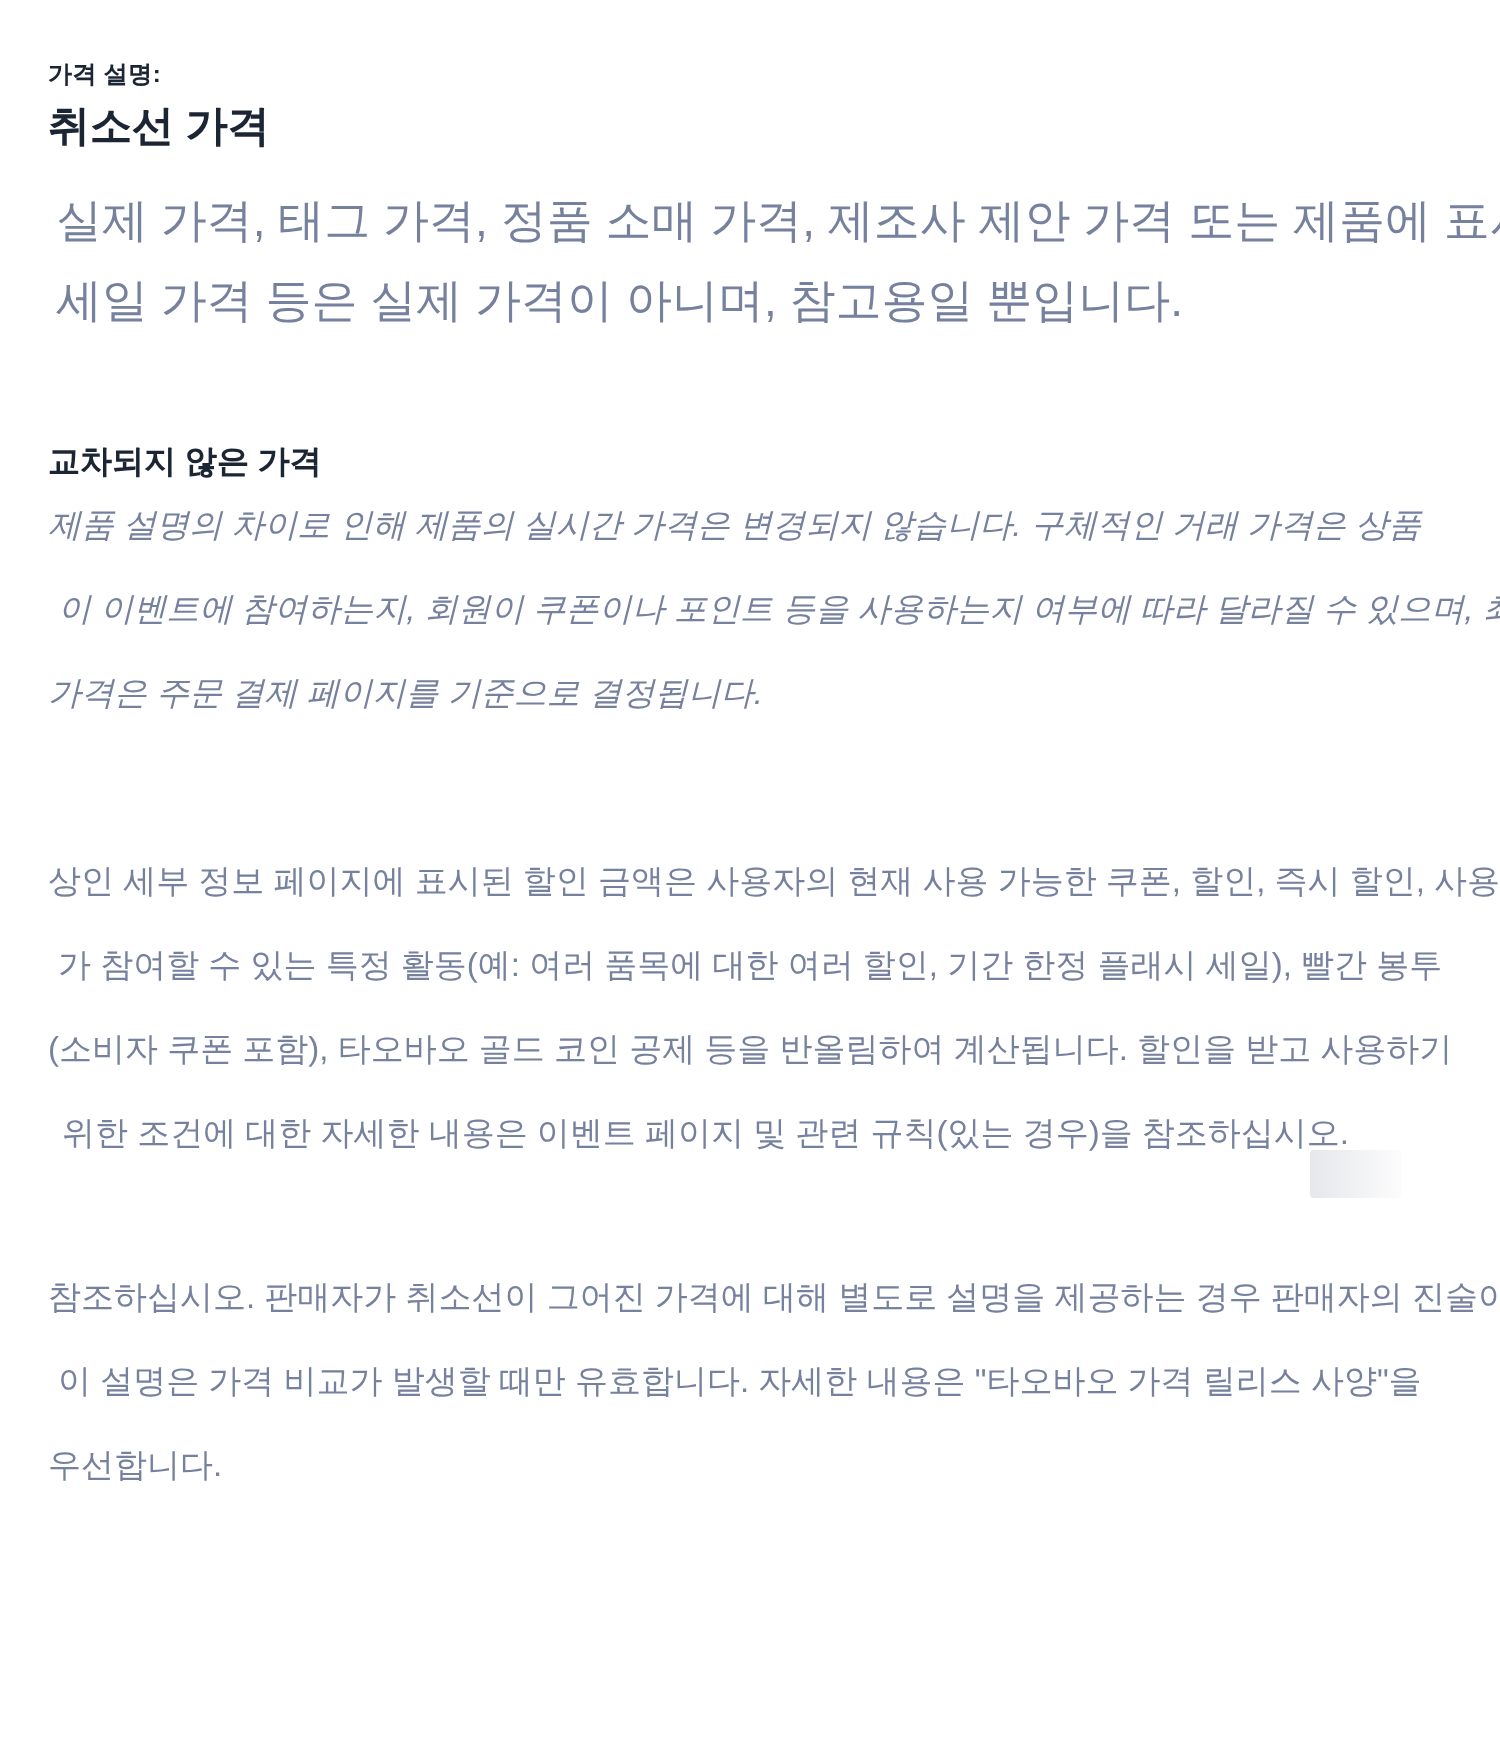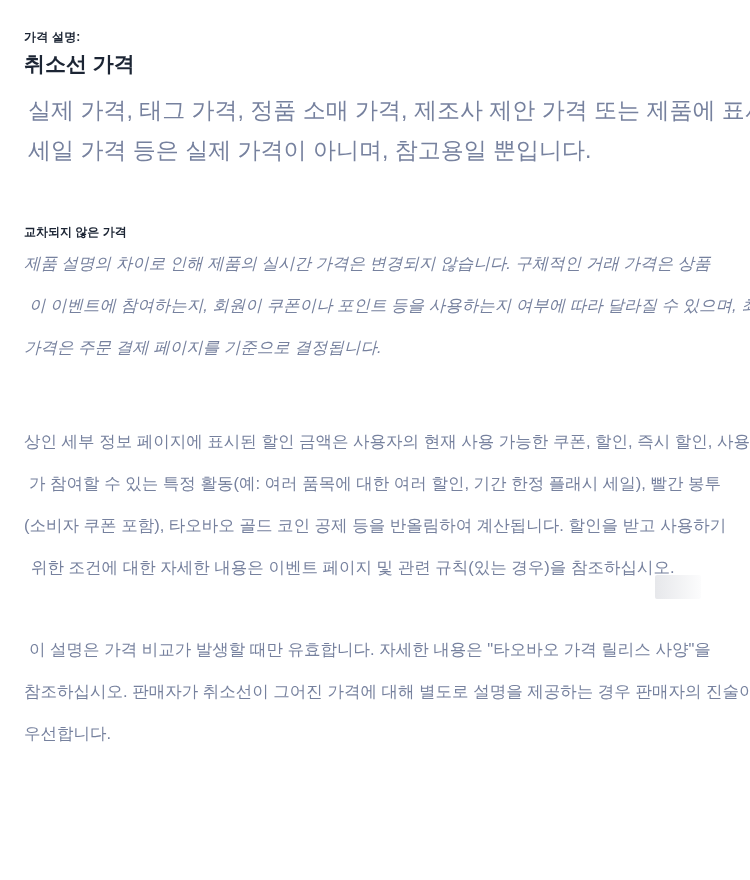--- a/index.html
+++ b/index.html
@@ -37,21 +37,21 @@
     font-size: 23px;
     font-weight: 500;
     color: #76819e;
   }
   .lead-paragraph .line {
     line-height: 40px;
     white-space: nowrap;
   }
   .section-heading-sm {
     margin-top: 52px;
-    font-size: 12px;
+    font-size: 16px;
     font-weight: 700;
     color: #1c2534;
     line-height: 20px;
     white-space: nowrap;
   }
   .body-paragraph {
     font-size: 16.5px;
     font-weight: 400;
     color: #76819e;
   }
@@ -98,20 +98,20 @@
   </div>
 
   <div class="body-paragraph para-2">
     <div class="line">상인 세부 정보 페이지에 표시된 할인 금액은 사용자의 현재 사용 가능한 쿠폰, 할인, 즉시 할인, 사용자</div>
     <div class="line ind">가 참여할 수 있는 특정 활동(예: 여러 품목에 대한 여러 할인, 기간 한정 플래시 세일), 빨간 봉투</div>
     <div class="line">(소비자 쿠폰 포함), 타오바오 골드 코인 공제 등을 반올림하여 계산됩니다. 할인을 받고 사용하기</div>
     <div class="line ind2">위한 조건에 대한 자세한 내용은 이벤트 페이지 및 관련 규칙(있는 경우)을 참조하십시오.</div>
   </div>
 
   <div class="body-paragraph para-3">
+    <div class="line">참조하십시오. 판매자가 취소선이 그어진 가격에 대해 별도로 설명을 제공하는 경우 판매자의 진술이</div>
     <div class="line ind">이 설명은 가격 비교가 발생할 때만 유효합니다. 자세한 내용은 "타오바오 가격 릴리스 사양"을</div>
-    <div class="line">참조하십시오. 판매자가 취소선이 그어진 가격에 대해 별도로 설명을 제공하는 경우 판매자의 진술이</div>
     <div class="line">우선합니다.</div>
   </div>
 
   <div class="selection-artifact"></div>
 
 </div>
 
 </body></html>

